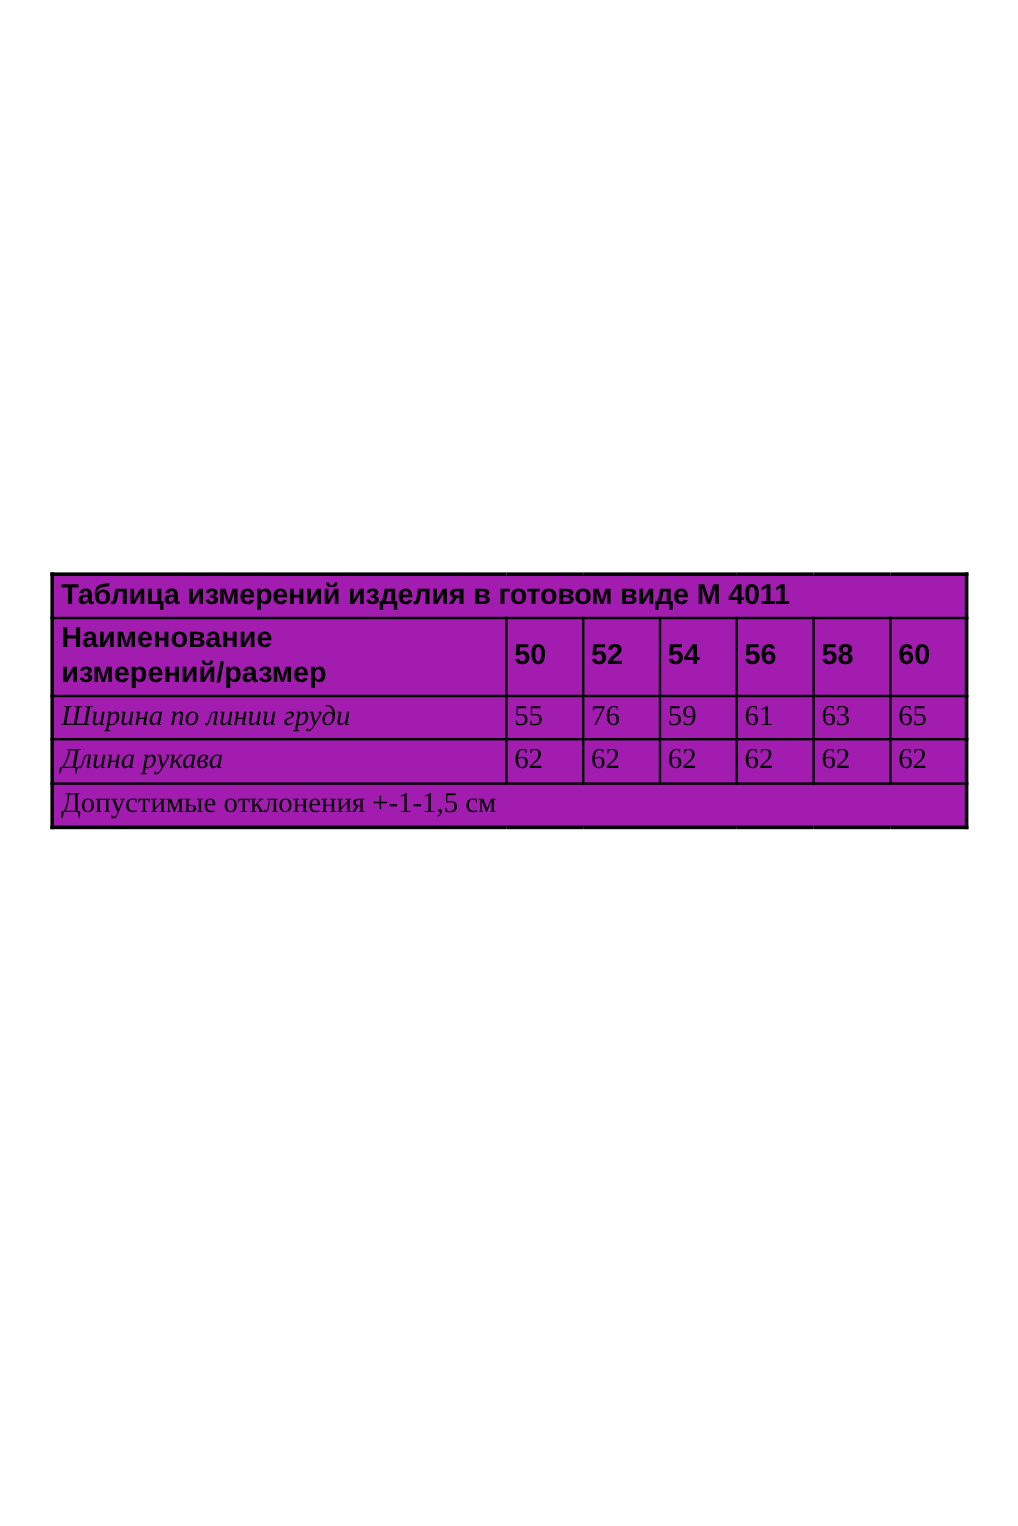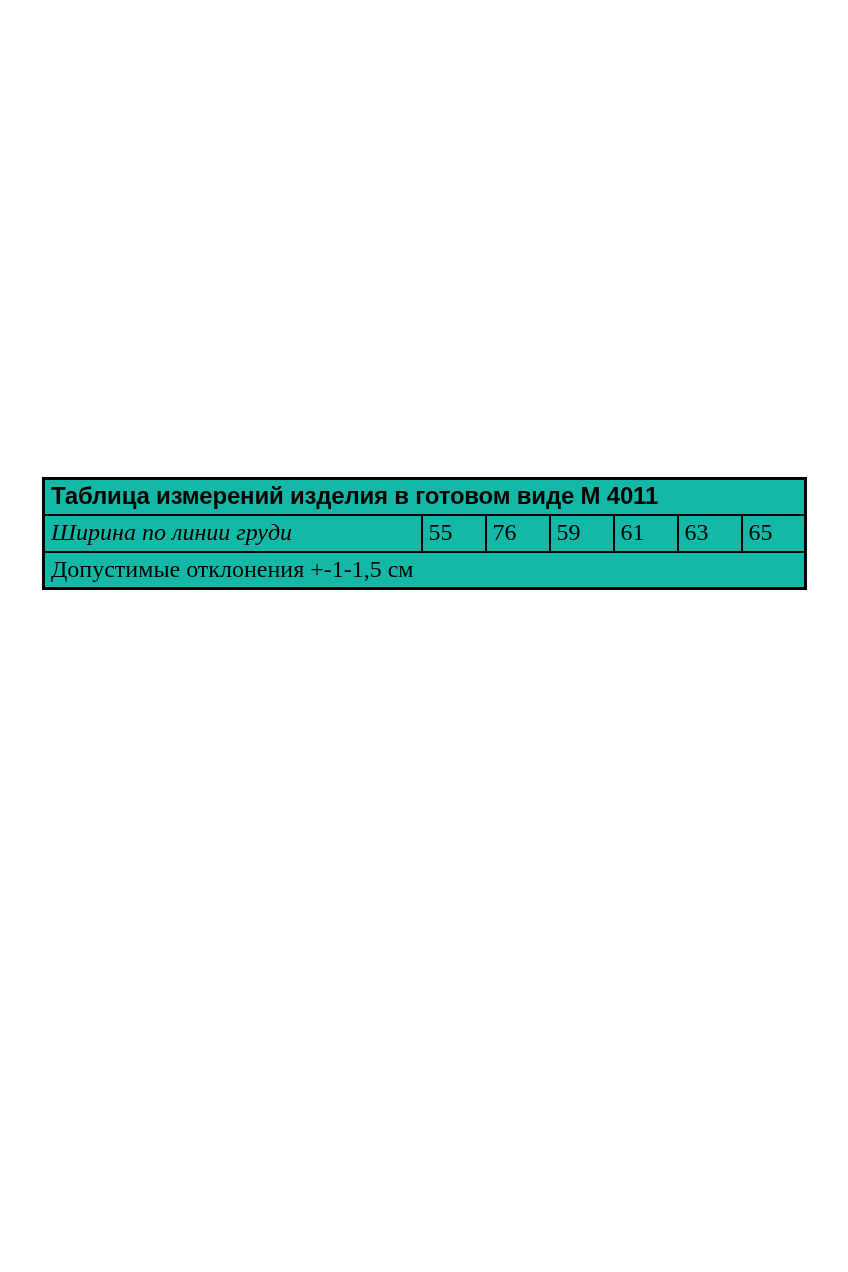--- a/index.html
+++ b/index.html
@@ -29,21 +29,21 @@
     width: 762px;
     border: 3px solid #000;
   }
 
   table.meas td {
     border: 2px solid #000;
     padding: 2px 6px 4px 6px;
     font-size: 24px;
     line-height: 1.18;
     vertical-align: middle;
-    background: #14b8a6;
+    background: #a21caf;
   }
 
   
   .title-cell {
     font-family: "Liberation Sans", sans-serif;
     font-weight: bold;
     font-size: 23px;
     letter-spacing: -0.2px;
     white-space: nowrap;
     padding-top: 4px;
@@ -104,32 +104,53 @@
       <col class="c-size">
       <col class="c-size">
       <col class="c-size">
       <col class="c-size">
       <col class="c-size">
     </colgroup>
     <tbody>
       <tr>
         <td class="title-cell" colspan="7">Таблица измерений изделия в готовом виде М 4011</td>
       </tr>
+      <tr>
+        <td class="hdr-label">
+          <div>Наименование</div>
+          <div>измерений/размер</div>
+        </td>
+        <td class="hdr-size">50</td>
+        <td class="hdr-size">52</td>
+        <td class="hdr-size">54</td>
+        <td class="hdr-size">56</td>
+        <td class="hdr-size">58</td>
+        <td class="hdr-size">60</td>
+      </tr>
 
       <tr>
         <td class="row-label">Ширина по линии груди</td>
         <td class="val">55</td>
         <td class="val">76</td>
         <td class="val">59</td>
         <td class="val">61</td>
         <td class="val">63</td>
         <td class="val">65</td>
       </tr>
 
 
 
+      <tr>
+        <td class="row-label">Длина рукава</td>
+        <td class="val">62</td>
+        <td class="val">62</td>
+        <td class="val">62</td>
+        <td class="val">62</td>
+        <td class="val">62</td>
+        <td class="val">62</td>
+      </tr>
 
       <tr>
         <td class="foot-cell" colspan="7">Допустимые отклонения +-1-1,5 см</td>
       </tr>
     </tbody>
   </table>
 </div>
 
 </body></html>

